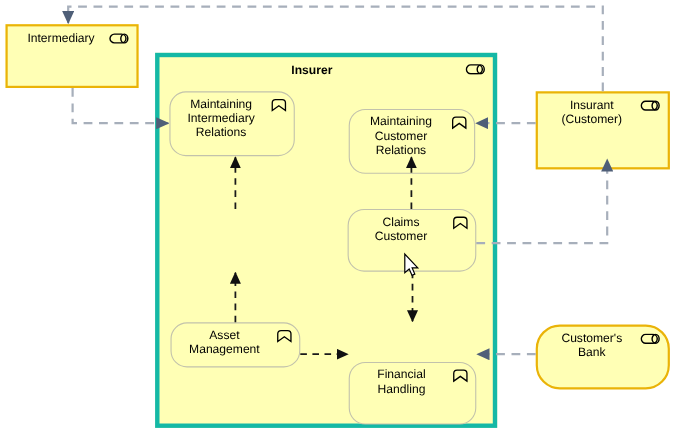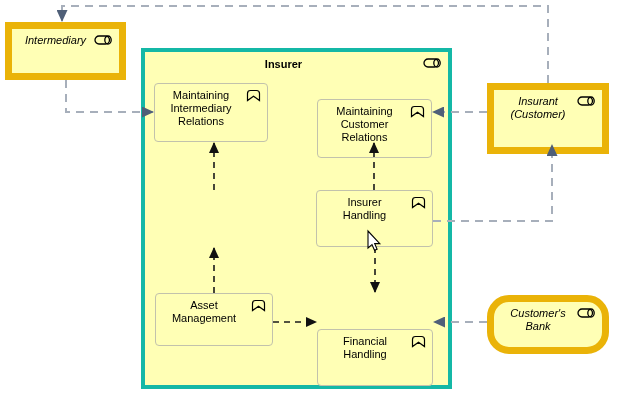--- a/index.html
+++ b/index.html
@@ -1,21 +1,21 @@
 <!DOCTYPE html>
 <html><head>
 <meta charset="utf-8">
 <style>
   html,body{margin:0;padding:0;background:#ffffff;}
   .canvas{position:relative;width:618px;height:401px;background:#ffffff;
           font-family:"Liberation Sans",sans-serif;overflow:hidden;}
   .node{position:absolute;background:#ffffb5;box-sizing:border-box;}
-  .actor{border:7px solid #eab308;font-style:italic;}
+  .actor{border:2px solid #eab308;}
   .container{border:4px solid #14b8a6;font-weight:bold;}
-  .func{border:1px solid #c2c2ac;border-radius:4px;text-decoration:underline;}
+  .func{border:1px solid #c2c2ac;border-radius:15px;text-decoration:underline;}
   .node-label{position:absolute;top:5px;left:8px;right:28px;text-align:center;
               font-size:11px;line-height:13px;color:#000;}
   .container-label{position:absolute;top:6px;left:0;right:26px;text-align:center;
               font-size:11px;line-height:13px;color:#000;}
   .role-icon{position:absolute;top:6px;right:5px;}
   .func-icon{position:absolute;top:5px;right:6px;}
   .overlay{position:absolute;left:0;top:0;width:618px;height:401px;pointer-events:none;}
 </style>
 </head>
 <body>
@@ -63,27 +63,27 @@
 
   <div class="node func" style="left:317px;top:83px;width:115px;height:59px;margin-top:16px;">
     <div class="node-label">Maintaining Customer Relations</div>
     <svg class="func-icon" width="15" height="13" viewBox="0 0 15 13">
       <path d="M1.5 11.5 V4.5 Q1.5 1.5 4.5 1.5 H10.5 Q13.5 1.5 13.5 4.5 V11.5 L7.5 7.2 Z" fill="none" stroke="#000" stroke-width="1.2"></path>
     </svg>
   </div>
 
 
   <div class="node func" style="left:316px;top:190px;width:117px;height:57px;">
-    <div class="node-label">Insurer Handling</div>
+    <div class="node-label">Claims Customer</div>
     <svg class="func-icon" width="15" height="13" viewBox="0 0 15 13">
       <path d="M1.5 11.5 V4.5 Q1.5 1.5 4.5 1.5 H10.5 Q13.5 1.5 13.5 4.5 V11.5 L7.5 7.2 Z" fill="none" stroke="#000" stroke-width="1.2"></path>
     </svg>
   </div>
 
-  <div class="node func" style="left:155px;top:293px;width:118px;height:53px;">
+  <div class="node func" style="left:155px;top:293px;width:118px;height:41px;">
     <div class="node-label">Asset Management</div>
     <svg class="func-icon" width="15" height="13" viewBox="0 0 15 13">
       <path d="M1.5 11.5 V4.5 Q1.5 1.5 4.5 1.5 H10.5 Q13.5 1.5 13.5 4.5 V11.5 L7.5 7.2 Z" fill="none" stroke="#000" stroke-width="1.2"></path>
     </svg>
   </div>
 
   <div class="node func" style="left:317px;top:293px;width:116px;height:57px;margin-top:36px;">
     <div class="node-label">Financial Handling</div>
     <svg class="func-icon" width="15" height="13" viewBox="0 0 15 13">
       <path d="M1.5 11.5 V4.5 Q1.5 1.5 4.5 1.5 H10.5 Q13.5 1.5 13.5 4.5 V11.5 L7.5 7.2 Z" fill="none" stroke="#000" stroke-width="1.2"></path>

